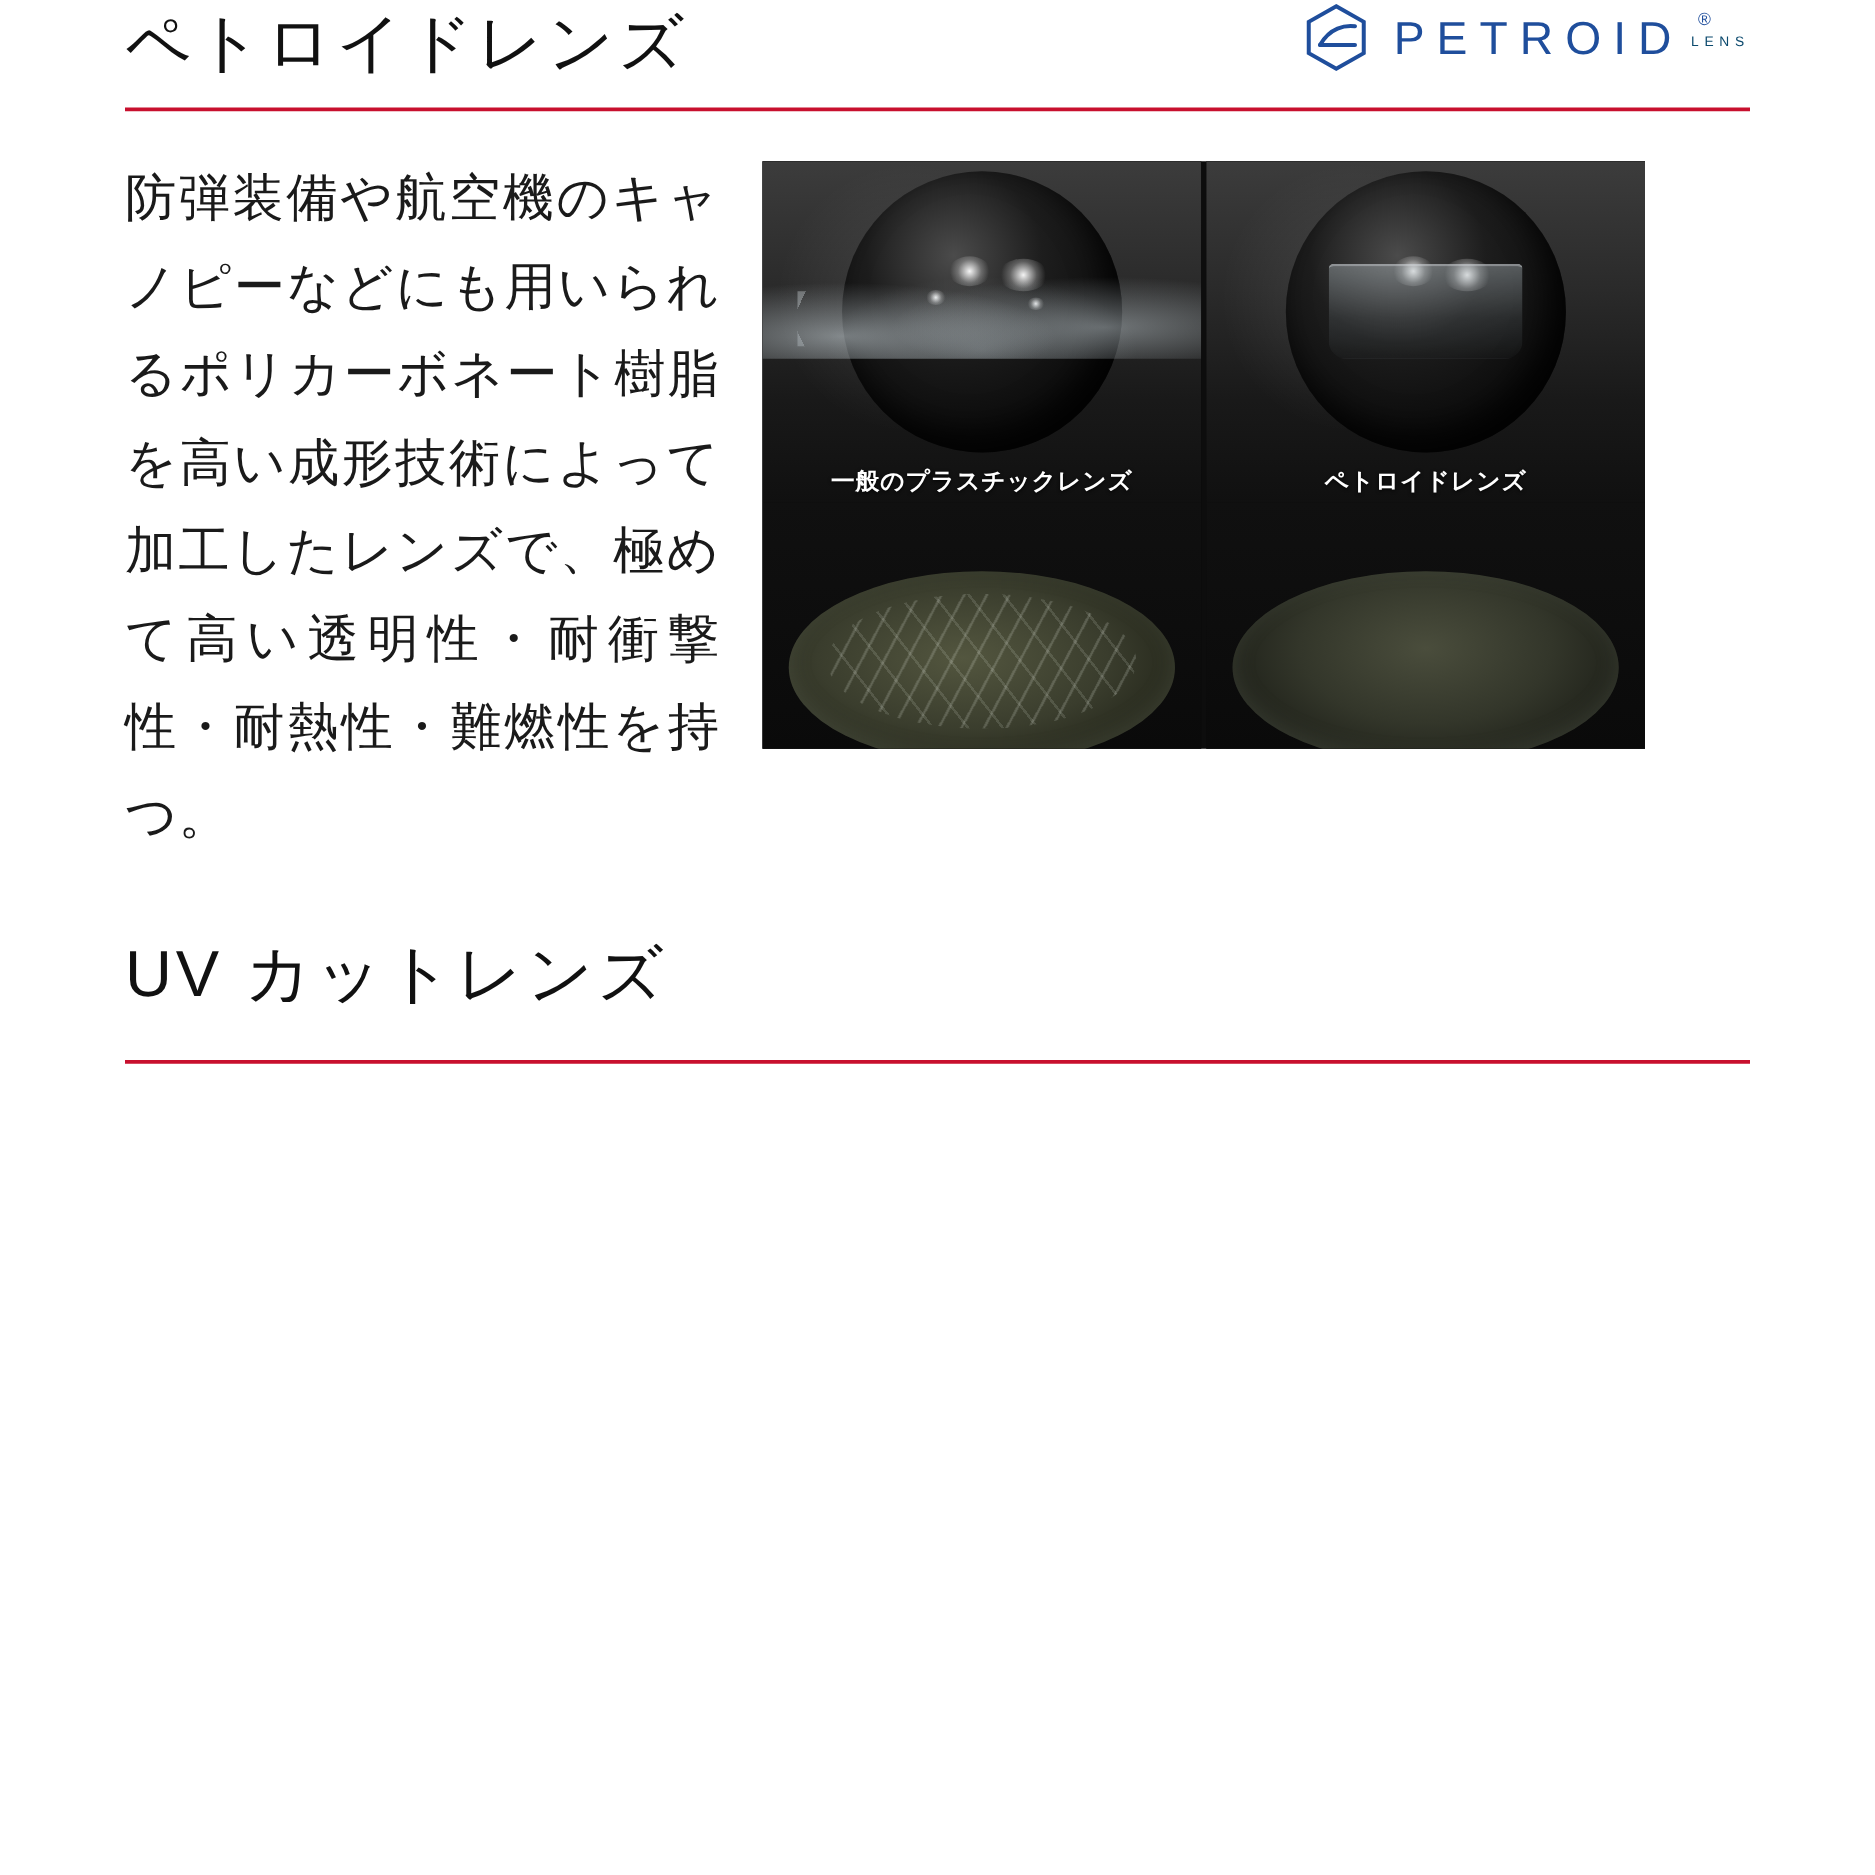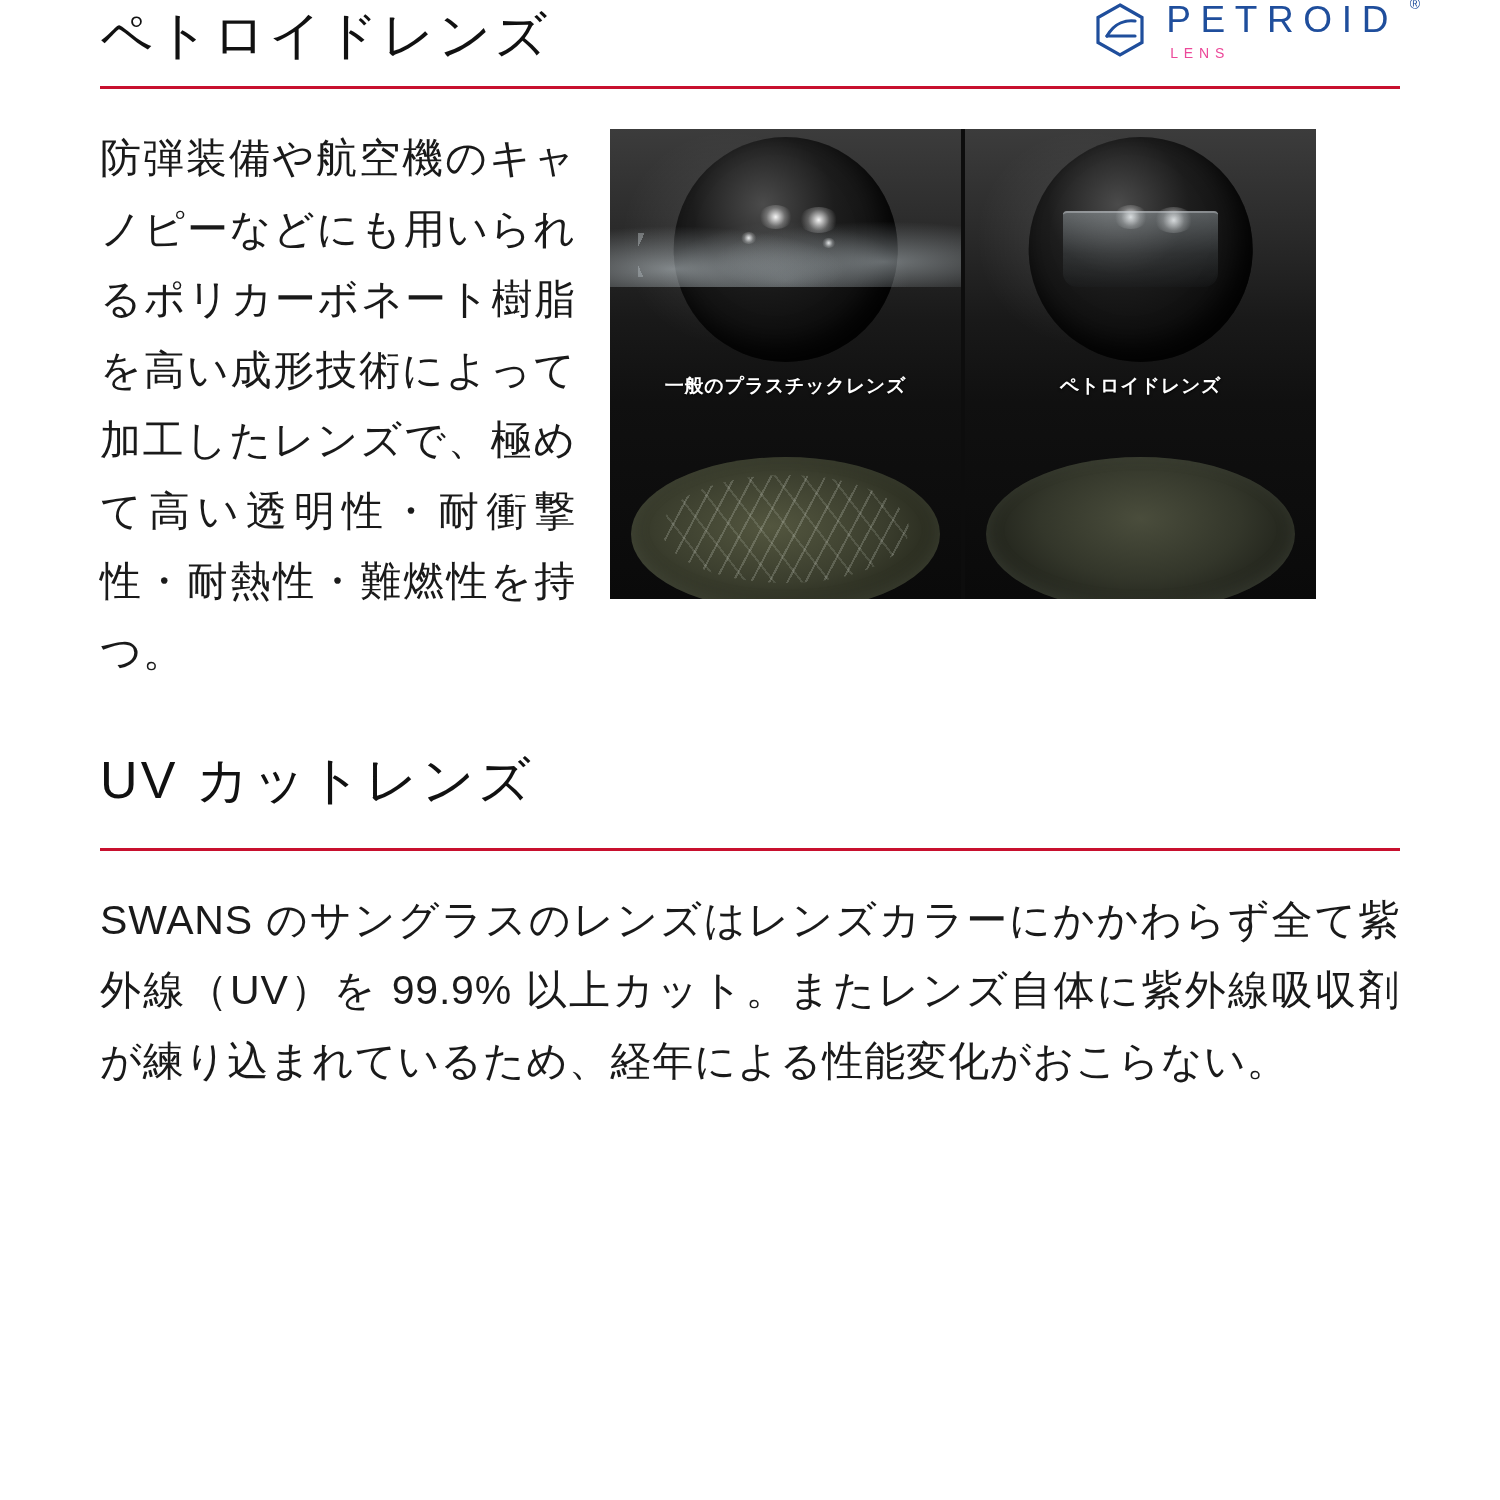--- a/index.html
+++ b/index.html
@@ -49,43 +49,44 @@
     gap: 16px;
     padding-bottom: 6px;
   }
   .logo-mark {
     width: 60px;
     height: 60px;
     flex: none;
   }
   .logo-text {
     display: flex;
-    flex-direction: column;
+    flex-direction: row;
+    align-items: center;
     line-height: 1;
   }
   .logo-word {
     position: relative;
     font-size: 37px;
     letter-spacing: 0.26em;
     color: #1f4e9c;
     font-weight: 500;
     padding-right: 2px;
   }
   .logo-reg {
     position: absolute;
     top: -4px;
     right: -20px;
     font-size: 14px;
     letter-spacing: 0;
   }
   .logo-sub {
     margin-top: 8px;
-    font-size: 14px;
+    font-size: 11px;
     letter-spacing: 0.42em;
-    color: #ec4899;
+    color: #0c4a6e;
     font-weight: 500;
     padding-left: 4px;
   }
 
   
   .body-block {
     margin-top: 34px;
     font-size: 41px;
     line-height: 1.72;
     letter-spacing: 0.02em;
@@ -292,18 +293,15 @@
     </div>
 
     <p>防弾装備や航空機のキャノピーなどにも用いられるポリカーボネート樹脂を高い成形技術によって加工したレンズで、極めて高い透明性・耐衝撃性・耐熱性・難燃性を持つ。</p>
   </div>
 
   <div class="sec2">
     <div class="sec-head">
       <div class="sec-title">UV カットレンズ</div>
     </div>
     <div class="rule spacer-rule"></div>
-    <div class="body-block">
-      <p>SWANS のサングラスのレンズはレンズカラーにかかわらず全て紫外線（UV）を 99.9% 以上カット。またレンズ自体に紫外線吸収剤が練り込まれているため、経年による性能変化がおこらない。</p>
-    </div>
   </div>
 
 </div>
 
 </body></html>

